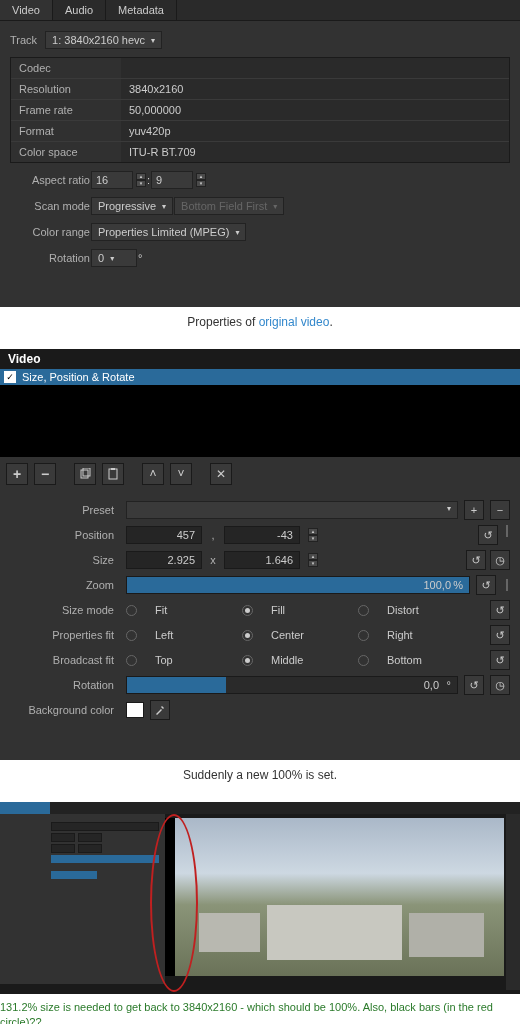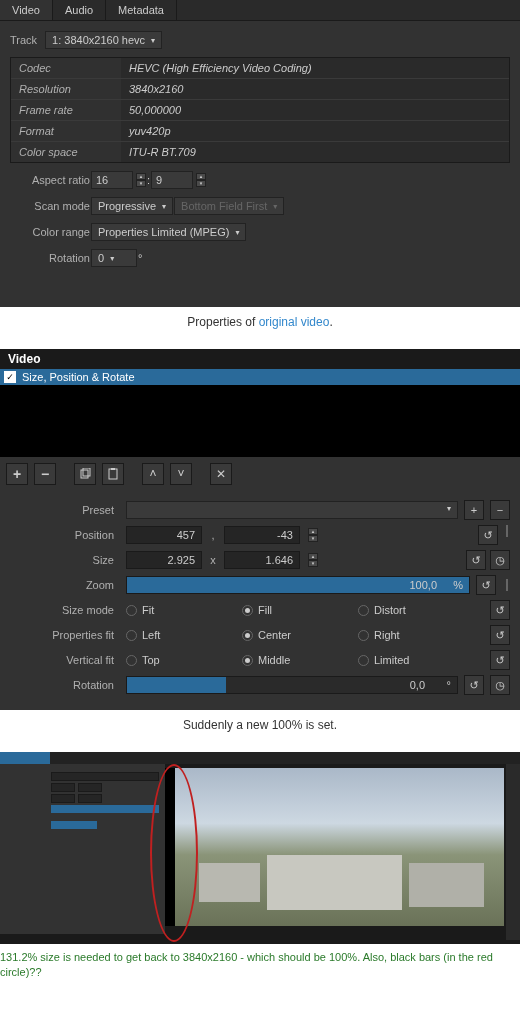--- a/index.html
+++ b/index.html
@@ -9,21 +9,21 @@
 .tabs { display: flex; background: #2a2a2a; border-bottom: 1px solid #1a1a1a; }
 .tab { padding: 4px 12px; color: #ccc; border-right: 1px solid #1a1a1a; cursor: pointer; }
 .tab.active { background: #323232; }
 .panel-body { padding: 10px; }
 .track-row { display: flex; align-items: center; gap: 8px; margin-bottom: 8px; }
 .label { color: #b0b0b0; }
 .dropdown { background: #3a3a3a; border: 1px solid #222; padding: 2px 6px; display: inline-flex; align-items: center; gap: 6px; color: #ccc; cursor: pointer; }
 .dropdown.disabled { color: #666; }
 .chev { font-size: 8px; }
 .info-table { background: #2a2a2a; border: 1px solid #1a1a1a; }
-.info-row { display: flex; border-bottom: 1px solid #3a3a3a; font-style: italic; }
+.info-row { display: flex; border-bottom: 1px solid #3a3a3a; }
 .info-row:last-child { border-bottom: none; }
 .info-key { width: 110px; padding: 4px 8px; color: #b0b0b0; background: #303030; }
 .info-val { flex: 1; padding: 4px 8px; color: #ccc; }
 .form-row { display: flex; align-items: center; margin-top: 8px; gap: 1px; }
 .form-label { width: 80px; text-align: right; color: #b0b0b0; }
 .spinbox { background: #3a3a3a; border: 1px solid #222; padding: 2px 4px; width: 42px; text-align: right; color: #ccc; display: inline-flex; align-items: center; }
 .spinbtns { display: inline-flex; flex-direction: column; margin-left: 2px; }
 .spinbtn { width: 10px; height: 7px; background: #4a4a4a; border: 1px solid #222; font-size: 5px; line-height: 5px; text-align: center; color: #ccc; }
 .caption { text-align: center; font-size: 12px; margin: 8px 0 18px; }
 .caption a { color: #3388cc; text-decoration: none; }
@@ -39,26 +39,26 @@
 .tbtn.plus { font-size: 14px; font-weight: bold; }
 .prop-area { padding: 4px 10px 10px; }
 .prop-row { display: flex; align-items: center; margin: 5px 0; gap: 6px; }
 .prop-label { width: 110px; text-align: right; color: #b0b0b0; padding-right: 6px; }
 .wide-dropdown { flex: 1; background: #3a3a3a; border: 1px solid #222; height: 18px; position: relative; }
 .wide-dropdown::after { content: "▾"; position: absolute; right: 6px; top: 2px; font-size: 8px; color: #ccc; }
 .numbox { background: #252525; border: 1px solid #1a1a1a; width: 76px; padding: 2px 6px; text-align: right; color: #ccc; height: 18px; }
 .sep { color: #b0b0b0; width: 10px; text-align: center; }
 .slider-track { flex: 1; background: #2a2a2a; border: 1px solid #1a1a1a; height: 18px; position: relative; }
 .slider-fill { background: #2a6a9a; height: 100%; }
-.slider-val { position: absolute; right: 32px; top: 2px; color: #ccc; }
+.slider-val { position: absolute; right: 18px; top: 2px; color: #ccc; }
 .slider-unit { position: absolute; right: 6px; top: 2px; color: #ccc; }
 .radio { width: 11px; height: 11px; border: 1px solid #666; border-radius: 50%; display: inline-flex; align-items: center; justify-content: center; }
 .radio.on::after { content: ""; width: 5px; height: 5px; background: #ccc; border-radius: 50%; }
 .radio-group { display: flex; align-items: center; gap: 6px; flex: 1; }
-.radio-opt { display: flex; align-items: center; gap: 5px; width: 110px; }
+.radio-opt { display: flex; align-items: center; gap: 18px; width: 110px; }
 .ibtn { width: 20px; height: 20px; background: #3a3a3a; border: 1px solid #1a1a1a; display: flex; align-items: center; justify-content: center; color: #ccc; cursor: pointer; }
 .right-icons { display: flex; gap: 4px; margin-left: auto; }
 .swatch { width: 18px; height: 16px; background: #fff; border: 1px solid #1a1a1a; }
 .bars { display: flex; flex-direction: column; gap: 2px; width: 4px; margin-left: 4px; }
 .bar { height: 12px; width: 2px; background: #666; }
 
 
 .panel3 { position: relative; background: #1a1a1a; height: 192px; }
 .p3-top { height: 12px; background: #222; display:flex; }
 .p3-tab { background:#2a6a9a; width:50px; height:100%; }
@@ -87,21 +87,20 @@
     <div class="track-row">
       <span class="label">Track</span>
       <div class="dropdown">
         <span>1: 3840x2160 hevc</span>
         <span class="chev">▾</span>
       </div>
     </div>
     <div class="info-table">
       <div class="info-row">
             <div class="info-key">Codec</div>
-            <div class="info-val">HEVC (High Efficiency Video Coding)</div>
           </div>
       <div class="info-row">
             <div class="info-key">Resolution</div>
             <div class="info-val">3840x2160</div>
           </div>
       <div class="info-row">
             <div class="info-key">Frame rate</div>
             <div class="info-val">50,000000</div>
           </div>
       <div class="info-row">
@@ -277,49 +276,58 @@
             </div>
         <div class="radio-opt">
               <span class="radio"></span>
               <span>Right</span>
             </div>
       </div>
       <div class="ibtn">↺</div>
     </div>
 
     <div class="prop-row">
-      <div class="prop-label">Vertical fit</div>
+      <div class="prop-label">Broadcast fit</div>
       <div class="radio-group">
         <div class="radio-opt">
               <span class="radio"></span>
               <span>Top</span>
             </div>
         <div class="radio-opt">
               <span class="radio on"></span>
               <span>Middle</span>
             </div>
         <div class="radio-opt">
               <span class="radio"></span>
-              <span>Limited</span>
+              <span>Bottom</span>
             </div>
       </div>
       <div class="ibtn">↺</div>
     </div>
 
     <div class="prop-row">
       <div class="prop-label">Rotation</div>
       <div class="slider-track">
         <div class="slider-fill" style="width:30%"></div>
         <span class="slider-val">0,0</span>
         <span class="slider-unit">°</span>
       </div>
       <div class="ibtn">↺</div>
       <div class="ibtn">◷</div>
     </div>
 
+    <div class="prop-row" style="margin-bottom:30px;">
+      <div class="prop-label">Background color</div>
+      <div class="swatch"></div>
+      <div class="ibtn">
+            <svg width="12" height="12" viewBox="0 0 12 12">
+              <path d="M2 10 L7 5 L8 6 L3 11 Z M8 2 L10 4 L9 5 L7 3 Z" fill="#ccc"></path>
+            </svg>
+          </div>
+    </div>
   </div>
 </div>
 <div class="caption caption-text">Suddenly a new 100% is set.</div>
 </div>
 
 <div class="section">
 <div class="panel3">
   <div class="p3-top">
         <div class="p3-tab"></div>
       </div>

